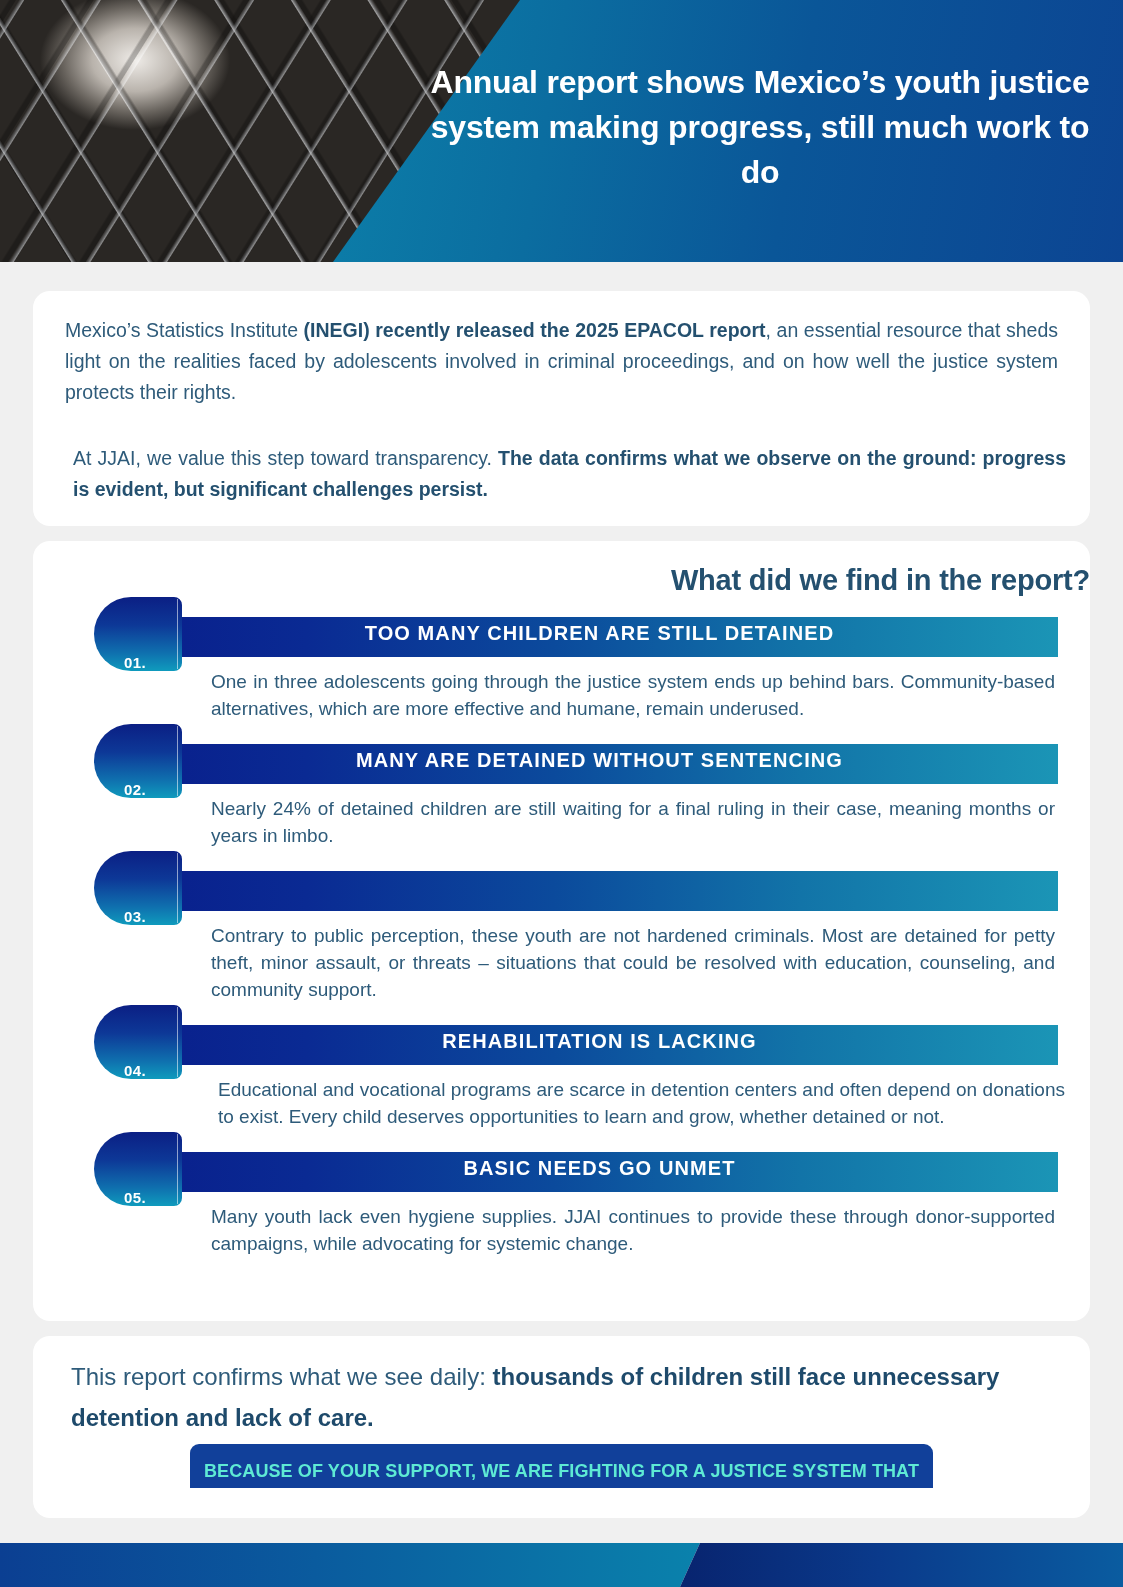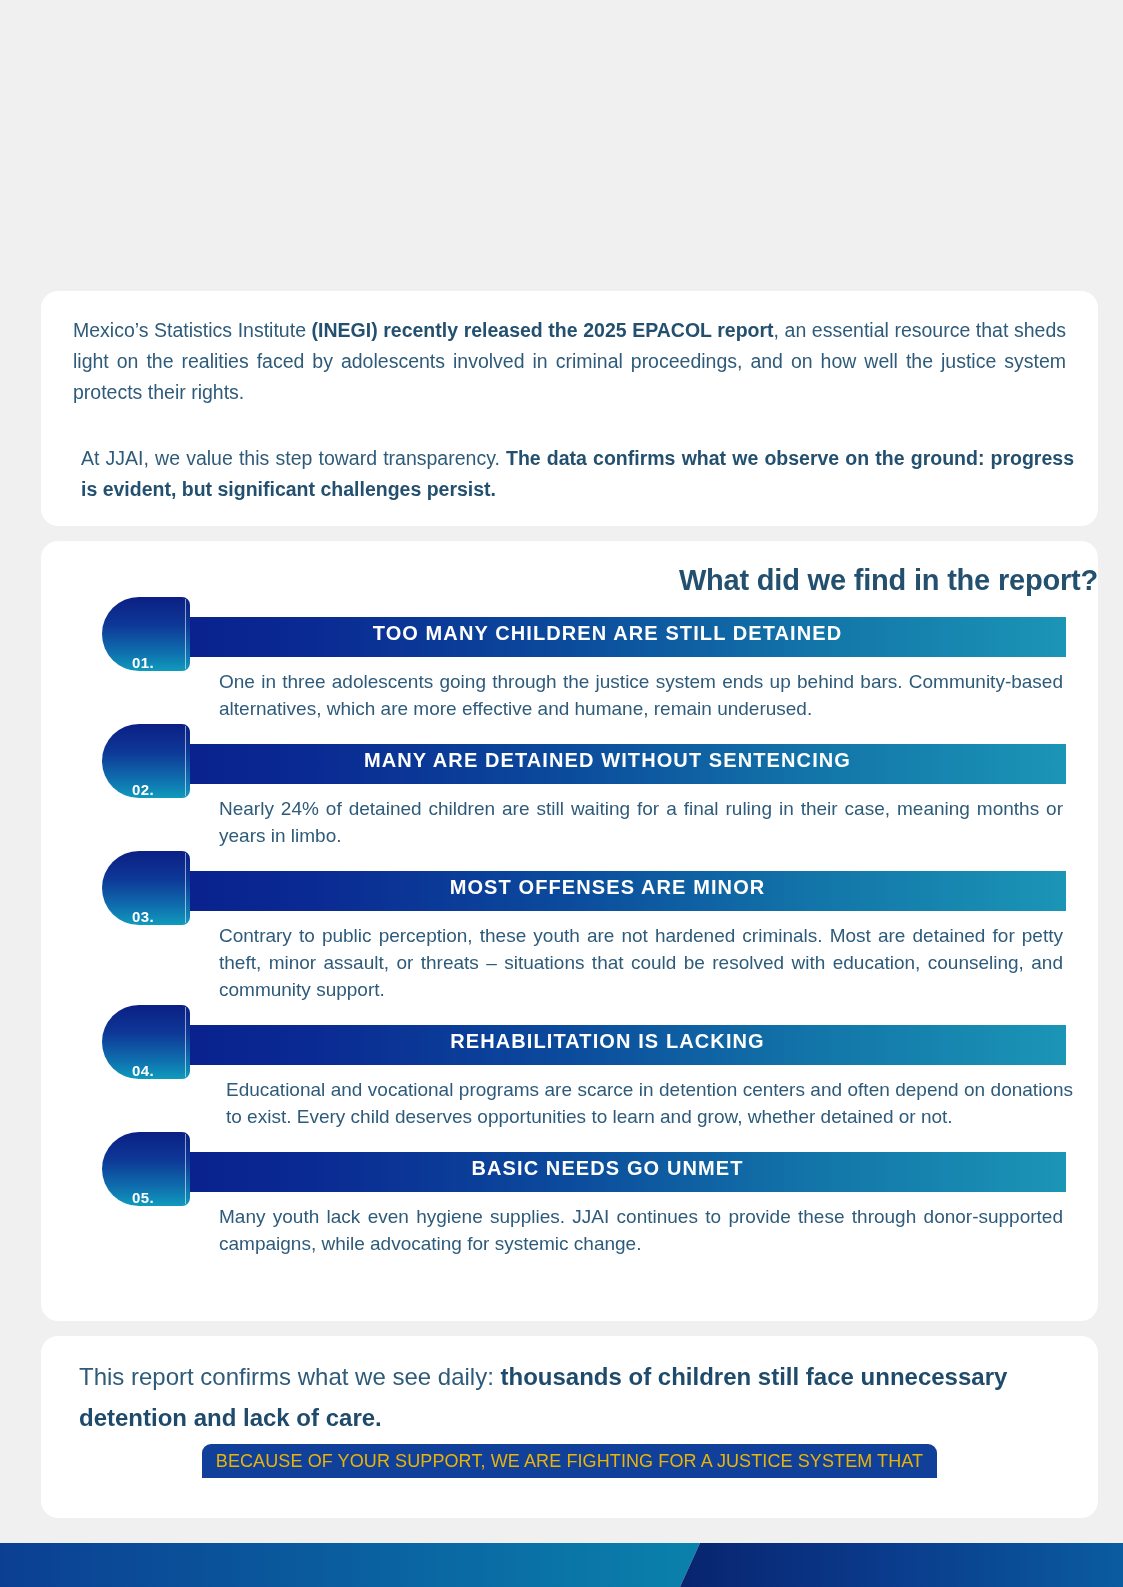--- a/index.html
+++ b/index.html
@@ -97,21 +97,20 @@
     letter-spacing: -0.2px;
   }
 
   
   .card {
     position: absolute;
     left: 33px;
     width: 1057px;
     background: #ffffff;
     border-radius: 17px;
-    margin-left: 8px;
   }
 
   
   #intro-card { top: 291px; height: 235px; }
   .intro-text {
     color: #2e5b7a;
     font-size: 19.5px;
     line-height: 31px;
     text-align: justify;
     padding: 0 32px;
@@ -223,26 +222,26 @@
   .conclusion-text b { font-weight: bold; color: #1e4a6b; }
 
   .cta {
     margin-top: 6px;
     text-align: center;
     line-height: 0;
   }
   .cta-line {
     display: inline-block;
     background: #11409a;
-    color: #eab308;
+    color: #5eead4;
     font-size: 18px;
-    font-weight: normal;
+    font-weight: bold;
     letter-spacing: 0.1px;
     line-height: 22px;
-    padding: 6px 14px 6px 14px;
+    padding: 16px 14px 6px 14px;
     border-radius: 8px;
   }
   .cta-line-1 { border-radius: 9px 9px 0 0; }
   .cta-line-2 { border-radius: 0 0 9px 9px; margin-top: 1px; }
 
   
   .footer {
     position: absolute;
     left: 0;
     top: 1543px;
@@ -263,20 +262,28 @@
     width: 443px; height: 44px;
     background: linear-gradient(90deg, #08246f 0%, #0a3a8b 45%, #0a5ca0 100%);
     clip-path: polygon(20px 0, 443px 0, 443px 44px, 0 44px);
   }
 </style>
 </head>
 <body>
 
 <div class="page">
 
+  <div class="header">
+    <div class="header-photo"></div>
+    <div class="header-photo-full"></div>
+    <div class="fence-dark"></div>
+    <div class="fence"></div>
+    <div class="header-blue"></div>
+    <div class="header-title">Annual report shows Mexico’s youth justice system making progress, still much work to do</div>
+  </div>
 
   <div class="card" id="intro-card">
     <div class="intro-text intro-p1">
       <span>Mexico’s Statistics Institute </span><b>(INEGI) recently released the 2025 EPACOL report</b><span>, an essential resource that sheds light on the realities faced by adolescents involved in criminal proceedings, and on how well the justice system protects their rights.</span>
     </div>
     <div class="intro-text intro-p2">
       <span>At JJAI, we value this step toward transparency. </span><b>The data confirms what we observe on the ground: progress is evident, but significant challenges persist.</b>
     </div>
   </div>
 
@@ -306,21 +313,20 @@
         </div>
         <div class="finding-body">Nearly 24% of detained children are still waiting for a final ruling in their case, meaning months or years in limbo.</div>
       </div>
 
       <div class="finding">
         <div class="finding-bar-row">
           <div class="finding-bar"></div>
           <div class="finding-badge">
             <span>03.</span>
           </div>
-          <div class="finding-title">MOST OFFENSES ARE MINOR</div>
         </div>
         <div class="finding-body">Contrary to public perception, these youth are not hardened criminals. Most are detained for petty theft, minor assault, or threats – situations that could be resolved with education, counseling, and community support.</div>
       </div>
 
       <div class="finding">
         <div class="finding-bar-row">
           <div class="finding-bar"></div>
           <div class="finding-badge">
             <span>04.</span>
           </div>

